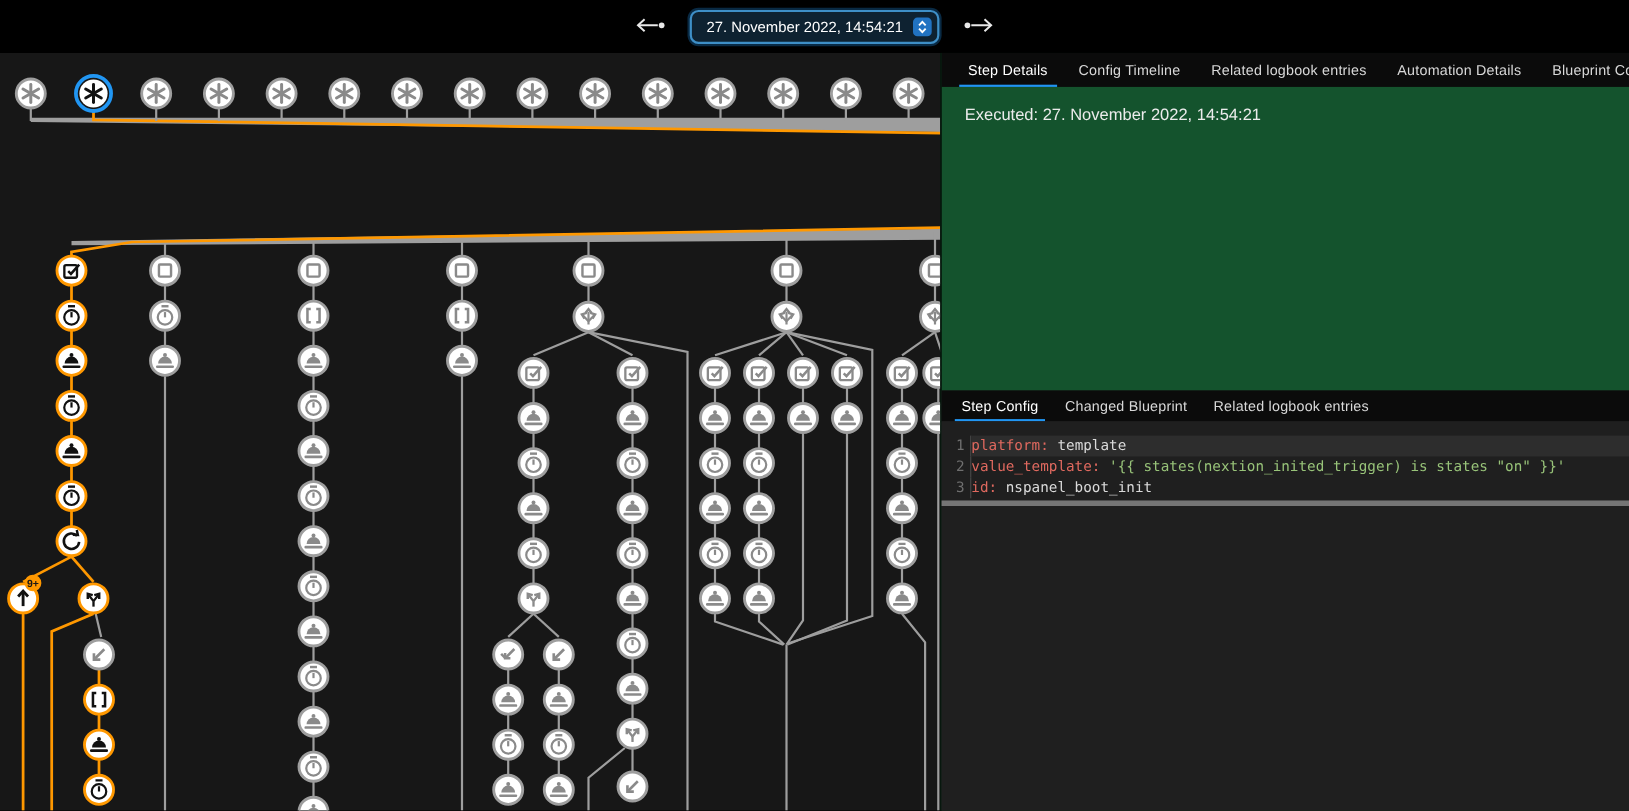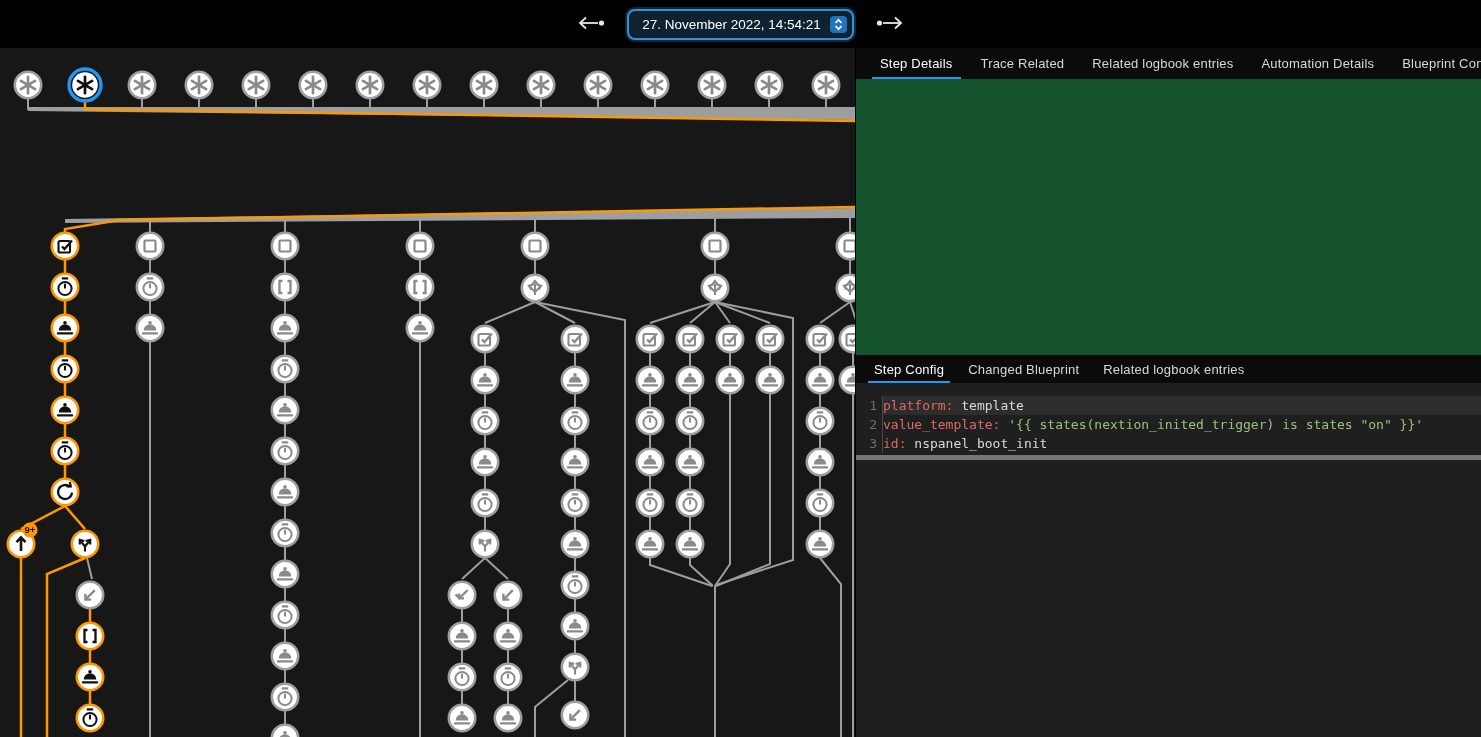--- a/index.html
+++ b/index.html
@@ -793,26 +793,27 @@
         <line x1="818.9" y1="80.9" x2="833.1" y2="89.1" stroke="#8a8a8a" stroke-width="2.7" stroke-linecap="round"></line>
         <line x1="833.1" y1="80.9" x2="818.9" y2="89.1" stroke="#8a8a8a" stroke-width="2.7" stroke-linecap="round"></line>
       </g>
     </svg>
 </div>
 
 <div class="panel">
 
   <div class="tabbar spread">
       <div class="tab active">Step Details</div>
-      <div class="tab">Trace Related</div>
+      <div class="tab">Config Timeline</div>
       <div class="tab">Related logbook entries</div>
       <div class="tab">Automation Details</div>
       <div class="tab">Blueprint Config</div>
     </div>
 
+  <div class="executed">Executed: 27. November 2022, 14:54:21</div>
 
   <div class="section2">
     <div class="tabbar2">
         <div class="tab active">Step Config</div>
         <div class="tab">Changed Blueprint</div>
         <div class="tab">Related logbook entries</div>
       </div>
 
     <div class="code">
       <div>

